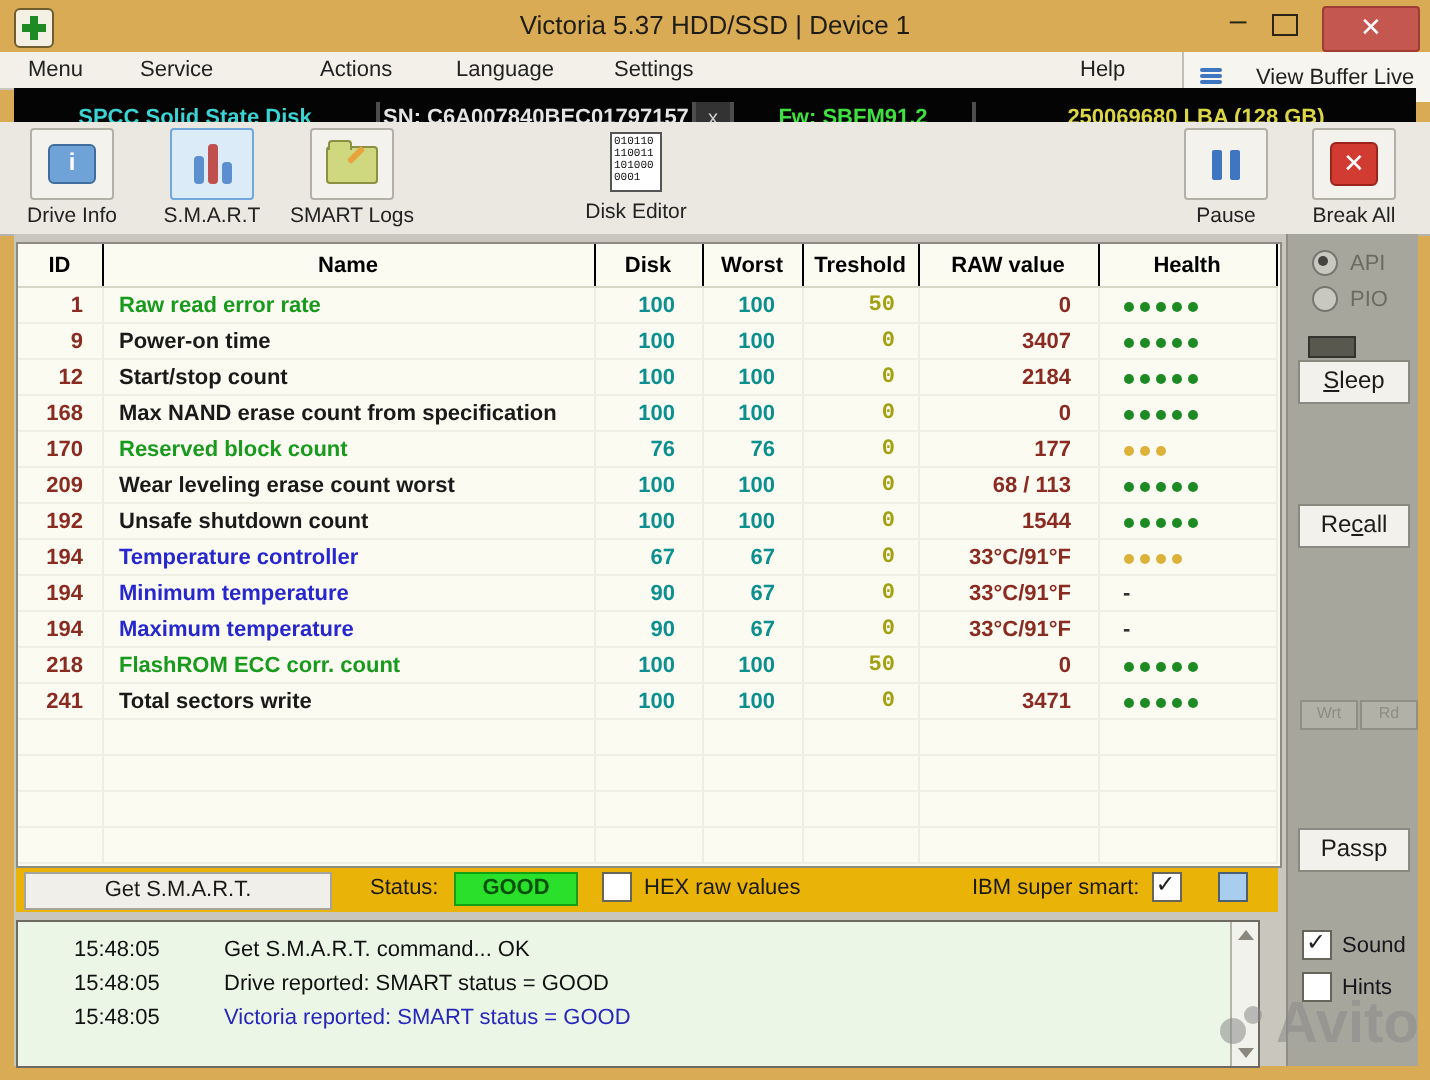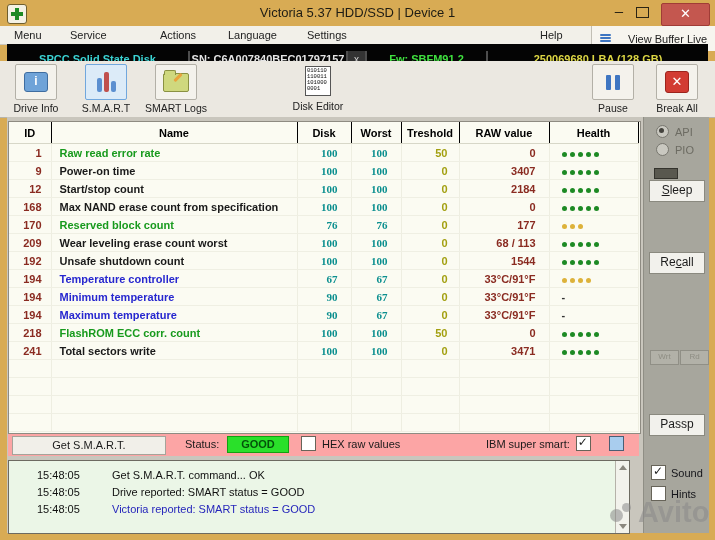--- a/index.html
+++ b/index.html
@@ -75,35 +75,35 @@
   .table-panel{position:absolute;left:1px;top:4px;width:631px;height:311px;background:#fbfbf2;
     border:1px solid #8e8b82;overflow:hidden;}
   table.smart{border-collapse:collapse;width:629px;table-layout:fixed;font-size:11px;font-weight:bold;}
   table.smart th{height:19px;color:#000;border-right:1px solid #000000;border-bottom:1px solid #d7d7c8;}
   table.smart td{height:15px;border-right:1px solid #eeeee1;border-bottom:1px solid #efefe3;
     white-space:nowrap;overflow:hidden;}
   .w-id{width:42px;} .w-name{width:246px;} .w-val{width:54px;} .w-wor{width:50px;}
   .w-tre{width:58px;} .w-raw{width:90px;} .w-hea{width:89px;}
   td.c-id{text-align:right;padding-right:9px;color:#8a2b21;}
   td.c-name{text-align:left;padding-left:8px;}
-  td.c-num{text-align:right;padding-right:13px;color:#0b8f8f;font-family:Liberation Serif, serif;}
-  td.c-tre{text-align:right;padding-right:11px;color:#a3a011;}
+  td.c-num{text-align:right;padding-right:13px;color:#0b8f8f;}
+  td.c-tre{text-align:right;padding-right:11px;color:#a3a011;font-family:Liberation Mono, monospace;}
   td.c-raw{text-align:right;padding-right:13px;color:#8a2b21;}
   td.c-raw.blue{color:#2b5fd9;}
   td.c-hea{text-align:left;padding-left:12px;}
   .name-green{color:#189a1d;} .name-blue{color:#2727cf;} .name-black{color:#1a1a1a;}
   .dot{width:5px;height:5px;border-radius:50%;display:inline-block;margin-right:3px;}
   .dot.g{background:#1d8a24;} .dot.y{background:#ddb23a;}
   .dash{color:#333;}
   tr.selected td{background:#cfe5f6;border-top:1px solid #85b5dc;border-bottom:1px solid #85b5dc;}
   tr.selected td:first-child{border-left:1px solid #85b5dc;}
   tr.selected td:last-child{border-right:1px solid #85b5dc;}
 
   
-  .status-strip{position:absolute;left:1px;top:317px;width:631px;height:22px;background:#fca5a5;
+  .status-strip{position:absolute;left:1px;top:317px;width:631px;height:22px;background:#eab308;
     font-size:11px;color:#1a1a1a;}
   .get-smart{position:absolute;left:4px;top:2px;width:152px;height:17px;background:#f1efe9;
     border:1px solid #a6a39a;text-align:center;line-height:16px;}
   .status-label{position:absolute;left:177px;top:4px;}
   .good-badge{position:absolute;left:219px;top:2px;width:60px;height:15px;background:#2ae02a;
     border:1px solid #12a012;color:#04520a;font-weight:bold;text-align:center;line-height:14px;}
   .hex-group{position:absolute;left:293px;top:2px;display:flex;align-items:center;gap:6px;}
   .ibm-group{position:absolute;left:478px;top:2px;display:flex;align-items:center;gap:6px;}
   .cb{width:13px;height:13px;background:#fff;border:1px solid #676459;display:inline-block;
     position:relative;flex:none;}

